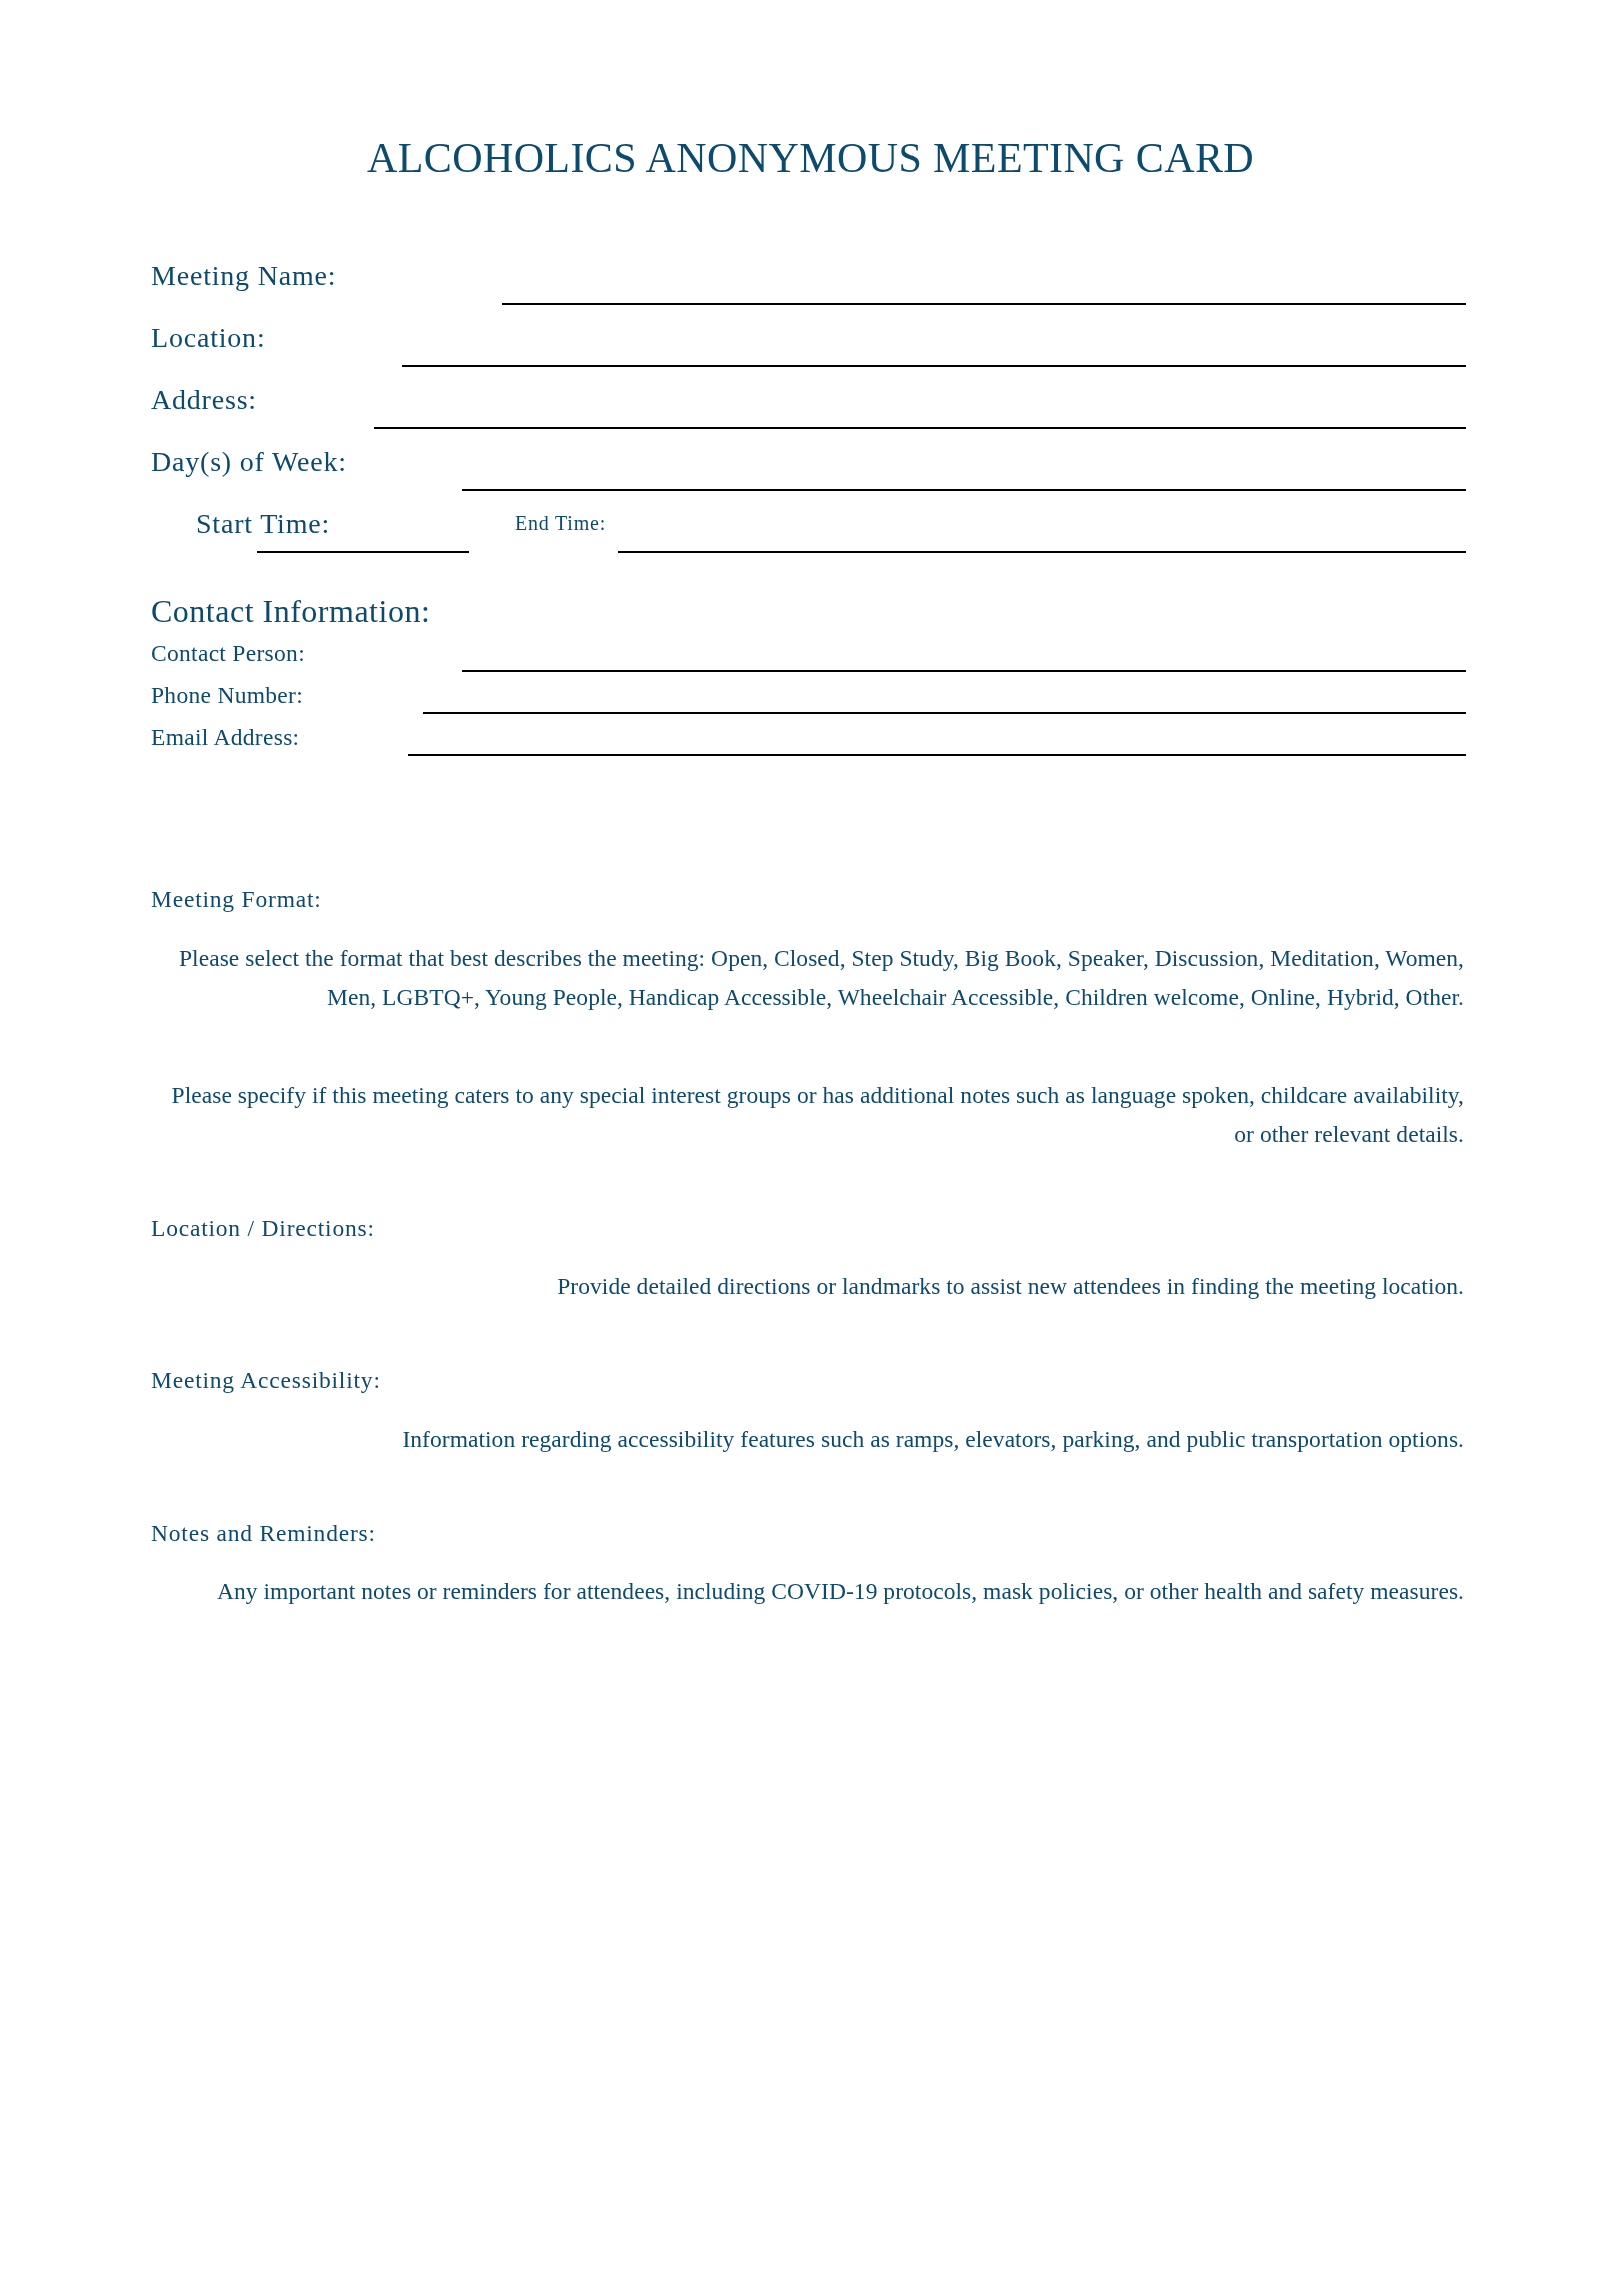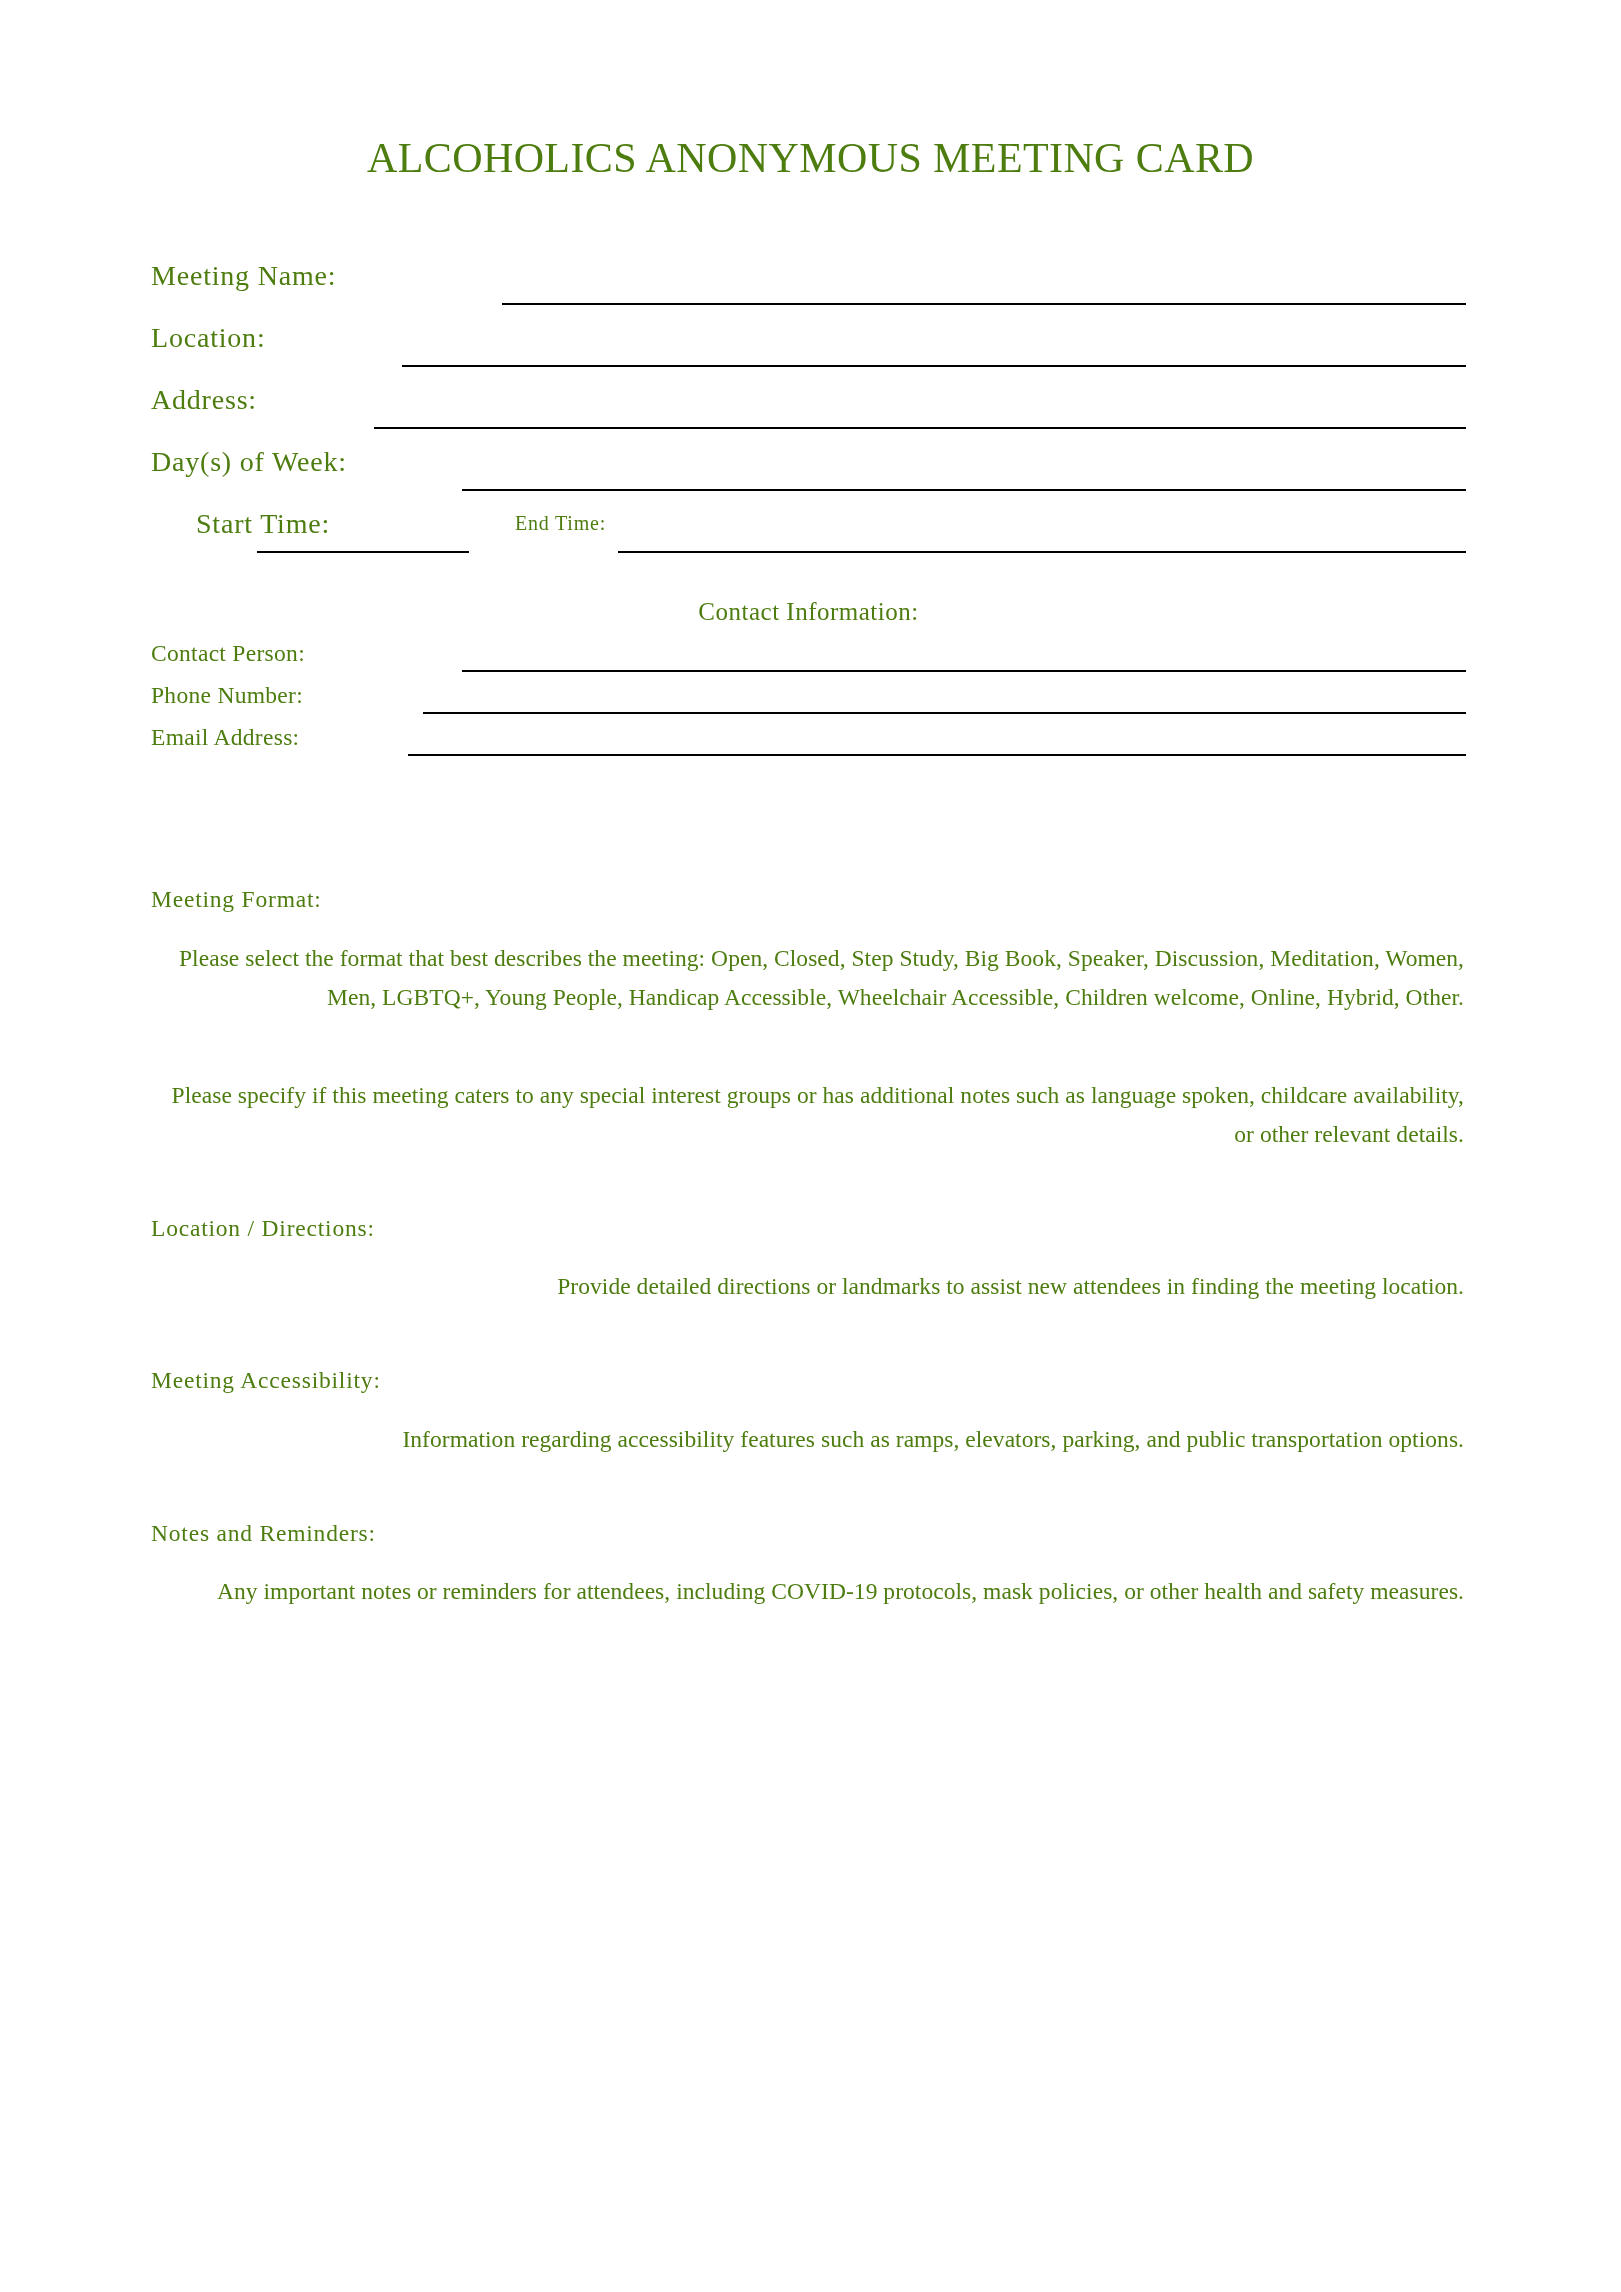--- a/index.html
+++ b/index.html
@@ -6,21 +6,21 @@
   html, body {
     margin: 0;
     padding: 0;
     background: #ffffff;
   }
   .page {
     position: relative;
     width: 1621px;
     height: 2293px;
     background: #ffffff;
-    color: #4d7c0f;
+    color: #0c4a6e;
     font-family: "Liberation Serif", "DejaVu Serif", serif;
     overflow: hidden;
     box-sizing: border-box;
   }
 
   
   .doc-title {
     position: absolute;
     left: 0;
     top: 106px;
@@ -103,26 +103,25 @@
   }
 
   
   .contact-block {
     position: absolute;
     left: 151px;
     top: 596px;
     width: 1315px;
   }
   .contact-heading {
-    font-size: 25px;
+    font-size: 32px;
     line-height: 31px;
     letter-spacing: 0.5px;
     margin: 0 0 10.8px 0;
     white-space: nowrap;
-    text-align: center;
   }
   .contact-row {
     position: relative;
     height: 42px;
   }
   .contact-label {
     position: absolute;
     left: 0;
     top: 0;
     font-size: 23.5px;

